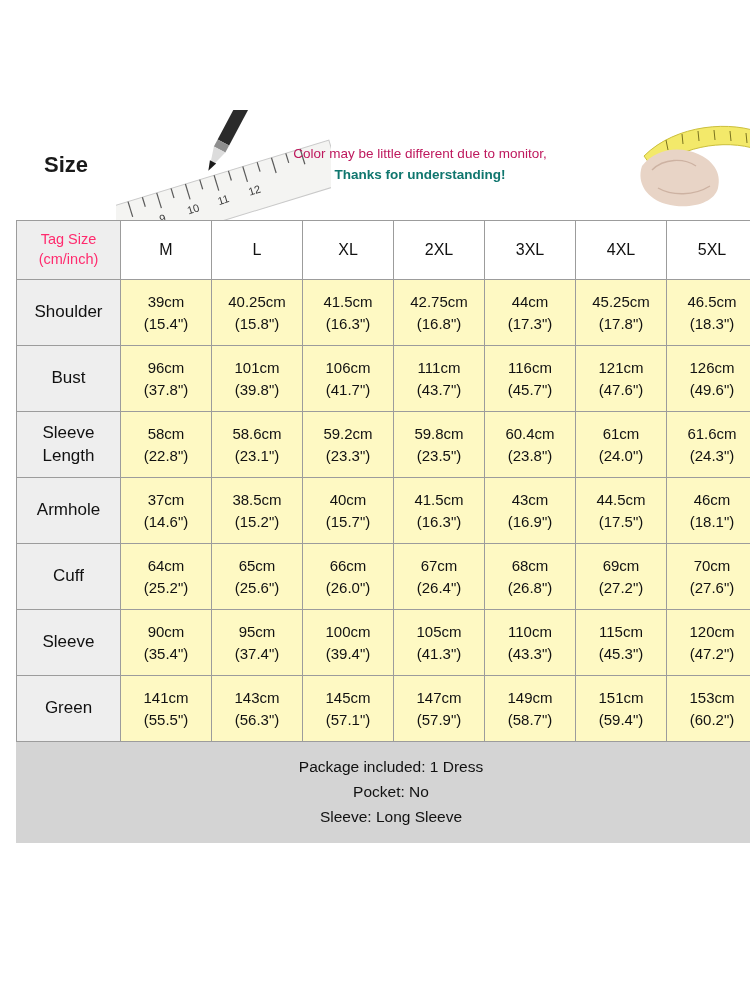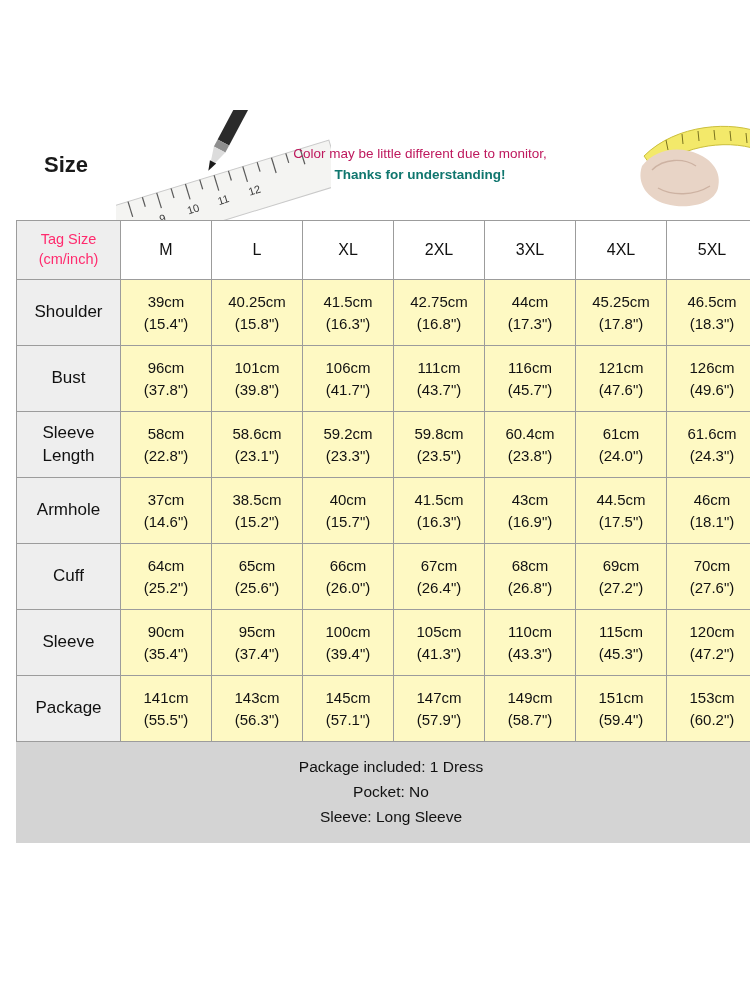--- a/index.html
+++ b/index.html
@@ -421,21 +421,21 @@
               <span class="v-cm">115cm</span>
               <span class="v-in">(45.3")</span>
             </td>
           <td class="val">
               <span class="v-cm">120cm</span>
               <span class="v-in">(47.2")</span>
             </td>
         </tr>
 
         <tr class="data-row">
-          <td class="rowlabel">Package</td>
+          <td class="rowlabel">Green</td>
           <td class="val">
               <span class="v-cm">141cm</span>
               <span class="v-in">(55.5")</span>
             </td>
           <td class="val">
               <span class="v-cm">143cm</span>
               <span class="v-in">(56.3")</span>
             </td>
           <td class="val">
               <span class="v-cm">145cm</span>

